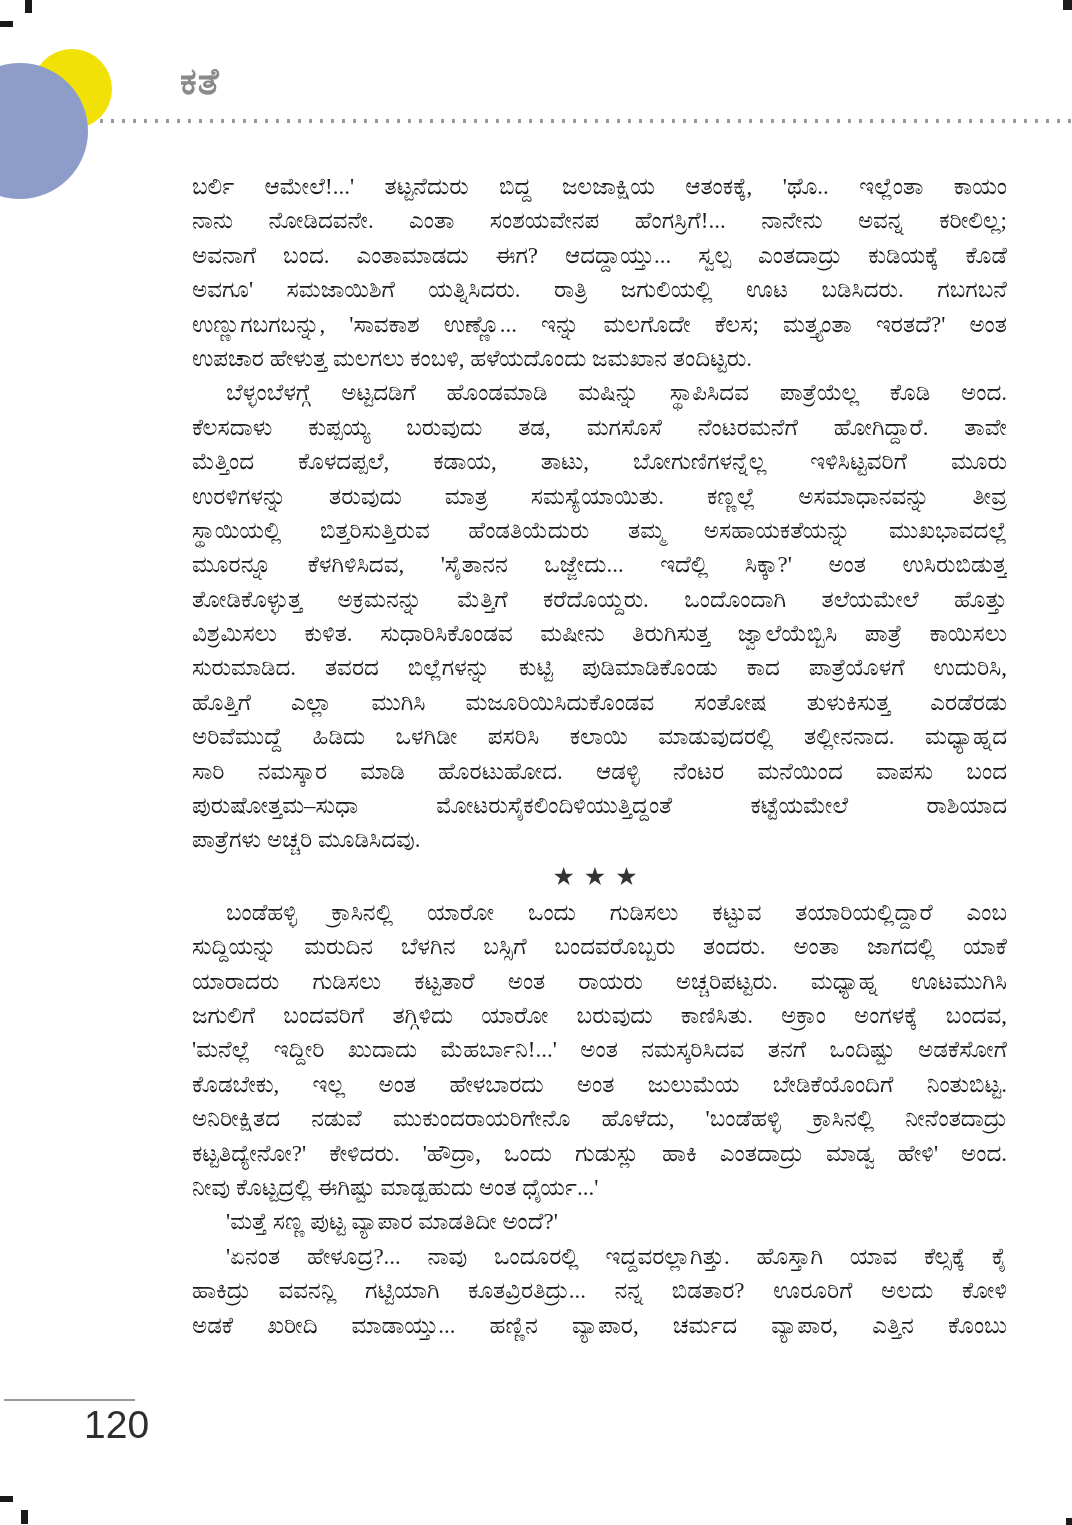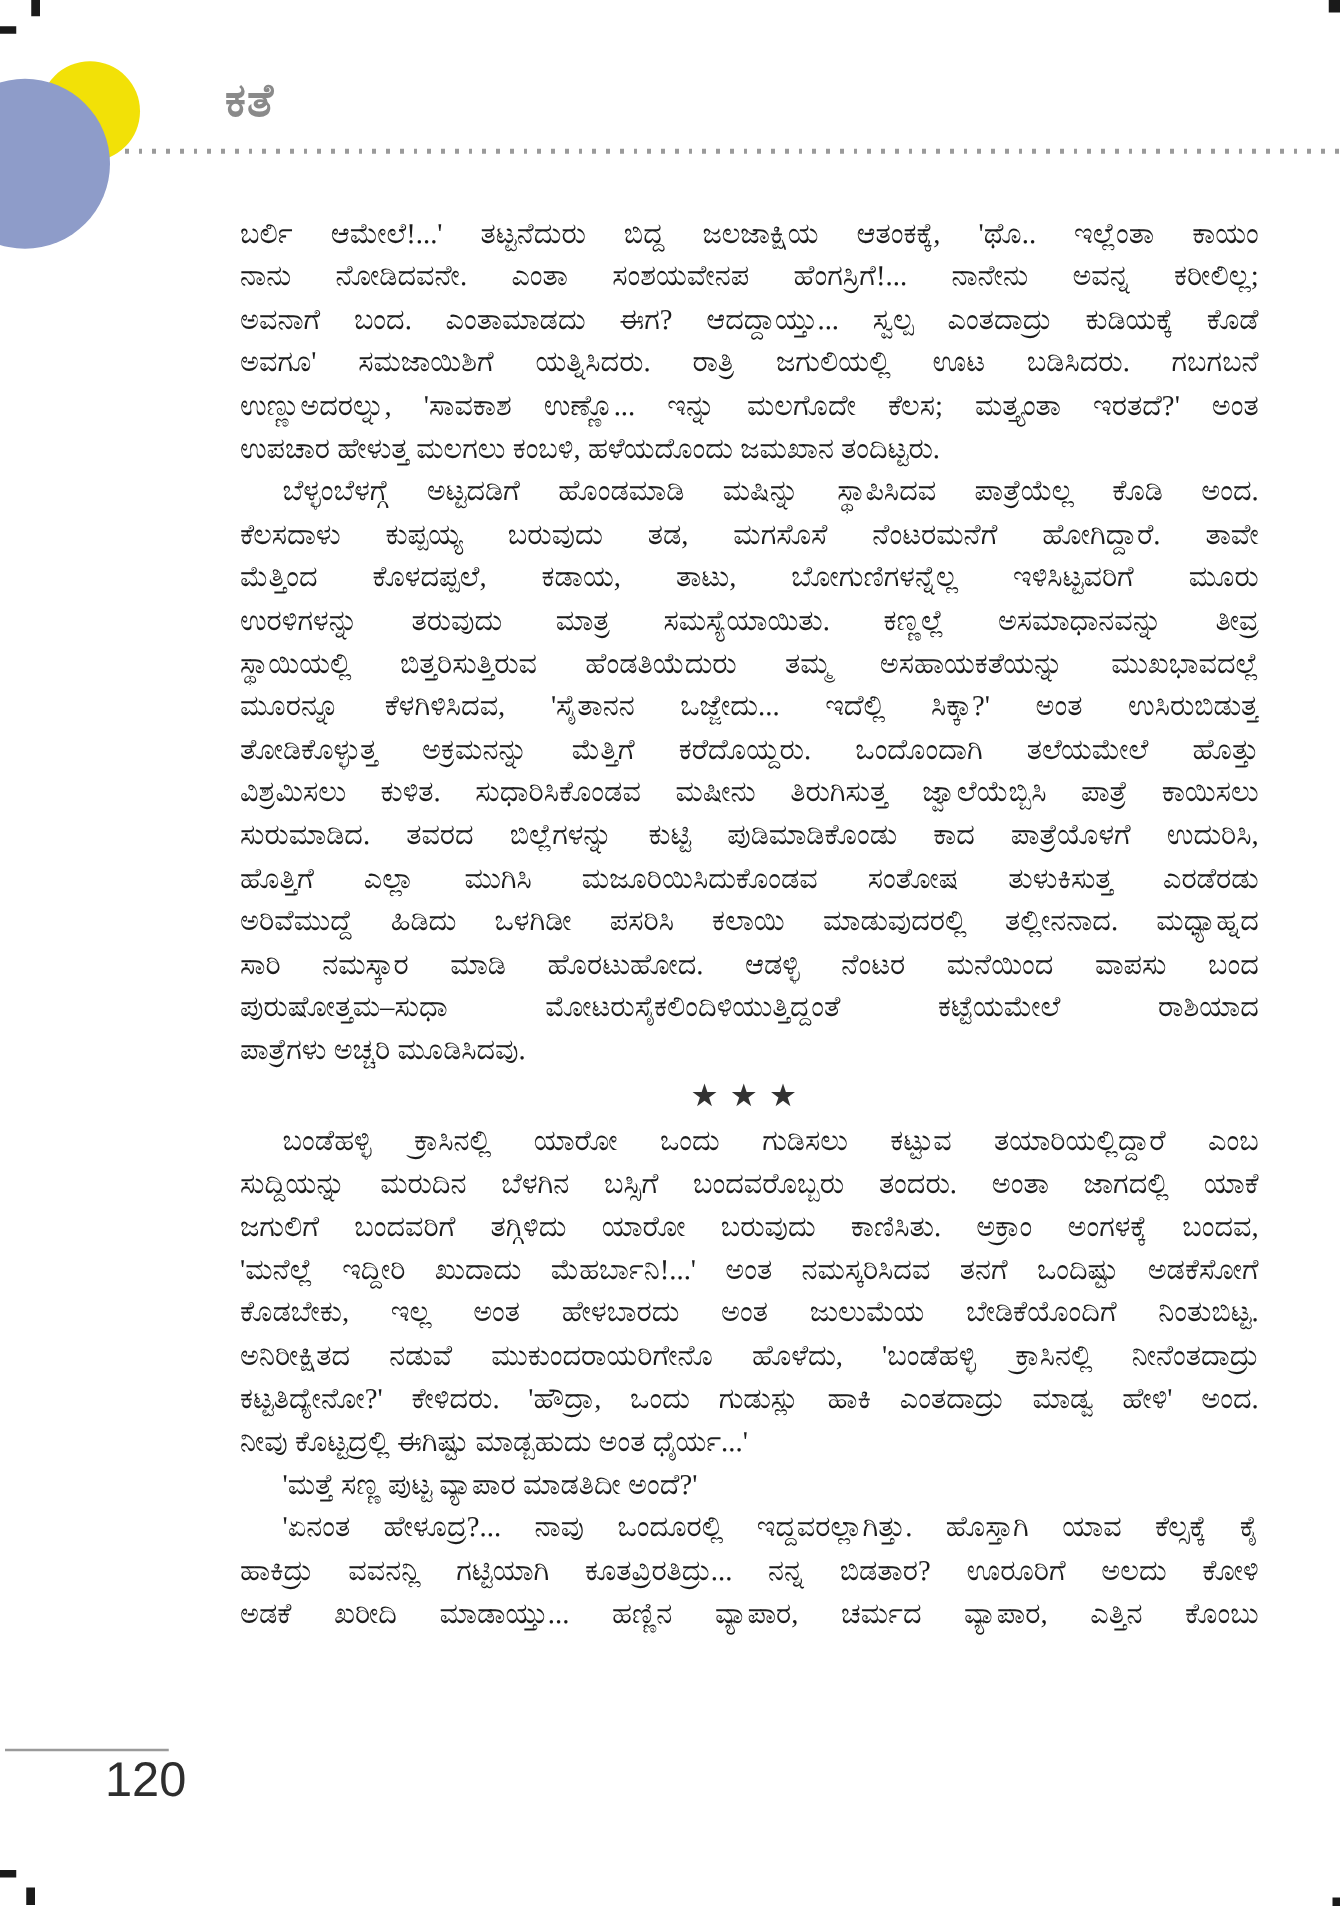--- a/index.html
+++ b/index.html
@@ -73,21 +73,21 @@
   <div class="circle circle-blue" style="background: rgb(142, 156, 201);"></div>
   <div class="kicker" style="color: rgb(138, 138, 138);">ಕತೆ</div>
   <div class="dotted-rule"></div>
 
   <div class="text-block" style="color: rgb(28, 28, 28);">
       <div>
         <span class="line">ಬರ್ಲಿ ಆಮೇಲೆ!...' ತಟ್ಟನೆದುರು ಬಿದ್ದ ಜಲಜಾಕ್ಷಿಯ ಆತಂಕಕ್ಕೆ, 'ಥೊ.. ಇಲ್ಲೆಂತಾ ಕಾಯಂ</span>
         <span class="line">ನಾನು ನೋಡಿದವನೇ. ಎಂತಾ ಸಂಶಯವೇನಪ ಹೆಂಗಸ್ರಿಗೆ!... ನಾನೇನು ಅವನ್ನ ಕರೀಲಿಲ್ಲ;</span>
         <span class="line">ಅವನಾಗೆ ಬಂದ. ಎಂತಾಮಾಡದು ಈಗ? ಆದದ್ದಾಯ್ತು... ಸ್ವಲ್ಪ ಎಂತದಾದ್ರು ಕುಡಿಯಕ್ಕೆ ಕೊಡೆ</span>
         <span class="line">ಅವಗೂ' ಸಮಜಾಯಿಶಿಗೆ ಯತ್ನಿಸಿದರು. ರಾತ್ರಿ ಜಗುಲಿಯಲ್ಲಿ ಊಟ ಬಡಿಸಿದರು. ಗಬಗಬನೆ</span>
-        <span class="line">ಉಣ್ಣುಅದರಲ್ನು, 'ಸಾವಕಾಶ ಉಣ್ಣೊ... ಇನ್ನು ಮಲಗೊದೇ ಕೆಲಸ; ಮತ್ತ್ಯಂತಾ ಇರತದೆ?' ಅಂತ</span>
+        <span class="line">ಉಣ್ಣುಗಬಗಬನ್ನು, 'ಸಾವಕಾಶ ಉಣ್ಣೊ... ಇನ್ನು ಮಲಗೊದೇ ಕೆಲಸ; ಮತ್ತ್ಯಂತಾ ಇರತದೆ?' ಅಂತ</span>
         <span class="line last-left">ಉಪಚಾರ ಹೇಳುತ್ತ ಮಲಗಲು ಕಂಬಳಿ, ಹಳೆಯದೊಂದು ಜಮಖಾನ ತಂದಿಟ್ಟರು.</span>
       </div>
       <div>
         <span class="line first-indent">ಬೆಳ್ಳಂಬೆಳಗ್ಗೆ ಅಟ್ಟದಡಿಗೆ ಹೊಂಡಮಾಡಿ ಮಷಿನ್ನು ಸ್ಥಾಪಿಸಿದವ ಪಾತ್ರೆಯೆಲ್ಲ ಕೊಡಿ ಅಂದ.</span>
         <span class="line">ಕೆಲಸದಾಳು ಕುಪ್ಪಯ್ಯ ಬರುವುದು ತಡ, ಮಗಸೊಸೆ ನೆಂಟರಮನೆಗೆ ಹೋಗಿದ್ದಾರೆ. ತಾವೇ</span>
         <span class="line">ಮೆತ್ತಿಂದ ಕೊಳದಪ್ಪಲೆ, ಕಡಾಯ, ತಾಟು, ಬೋಗುಣಿಗಳನ್ನೆಲ್ಲ ಇಳಿಸಿಟ್ಟವರಿಗೆ ಮೂರು</span>
         <span class="line">ಉರಳಿಗಳನ್ನು ತರುವುದು ಮಾತ್ರ ಸಮಸ್ಯೆಯಾಯಿತು. ಕಣ್ಣಲ್ಲೆ ಅಸಮಾಧಾನವನ್ನು ತೀವ್ರ</span>
         <span class="line">ಸ್ಥಾಯಿಯಲ್ಲಿ ಬಿತ್ತರಿಸುತ್ತಿರುವ ಹೆಂಡತಿಯೆದುರು ತಮ್ಮ ಅಸಹಾಯಕತೆಯನ್ನು ಮುಖಭಾವದಲ್ಲೆ</span>
         <span class="line">ಮೂರನ್ನೂ ಕೆಳಗಿಳಿಸಿದವ, 'ಸೈತಾನನ ಒಜ್ಜೇದು... ಇದೆಲ್ಲಿ ಸಿಕ್ಕಾ?' ಅಂತ ಉಸಿರುಬಿಡುತ್ತ</span>
         <span class="line">ತೋಡಿಕೊಳ್ಳುತ್ತ ಅಕ್ರಮನನ್ನು ಮೆತ್ತಿಗೆ ಕರೆದೊಯ್ದರು. ಒಂದೊಂದಾಗಿ ತಲೆಯಮೇಲೆ ಹೊತ್ತು</span>
@@ -96,20 +96,21 @@
         <span class="line">ಹೊತ್ತಿಗೆ ಎಲ್ಲಾ ಮುಗಿಸಿ ಮಜೂರಿಯಿಸಿದುಕೊಂಡವ ಸಂತೋಷ ತುಳುಕಿಸುತ್ತ ಎರಡೆರಡು</span>
         <span class="line">ಅರಿವೆಮುದ್ದೆ ಹಿಡಿದು ಒಳಗಿಡೀ ಪಸರಿಸಿ ಕಲಾಯಿ ಮಾಡುವುದರಲ್ಲಿ ತಲ್ಲೀನನಾದ. ಮಧ್ಯಾಹ್ನದ</span>
         <span class="line">ಸಾರಿ ನಮಸ್ಕಾರ ಮಾಡಿ ಹೊರಟುಹೋದ. ಆಡಳ್ಳಿ ನೆಂಟರ ಮನೆಯಿಂದ ವಾಪಸು ಬಂದ</span>
         <span class="line">ಪುರುಷೋತ್ತಮ–ಸುಧಾ ಮೋಟರುಸೈಕಲಿಂದಿಳಿಯುತ್ತಿದ್ದಂತೆ ಕಟ್ಟೆಯಮೇಲೆ ರಾಶಿಯಾದ</span>
         <span class="line last-left">ಪಾತ್ರೆಗಳು ಅಚ್ಚರಿ ಮೂಡಿಸಿದವು.</span>
       </div>
       <div class="separator">★★★</div>
       <div>
         <span class="line first-indent">ಬಂಡೆಹಳ್ಳಿ ಕ್ರಾಸಿನಲ್ಲಿ ಯಾರೋ ಒಂದು ಗುಡಿಸಲು ಕಟ್ಟುವ ತಯಾರಿಯಲ್ಲಿದ್ದಾರೆ ಎಂಬ</span>
         <span class="line">ಸುದ್ದಿಯನ್ನು ಮರುದಿನ ಬೆಳಗಿನ ಬಸ್ಸಿಗೆ ಬಂದವರೊಬ್ಬರು ತಂದರು. ಅಂತಾ ಜಾಗದಲ್ಲಿ ಯಾಕೆ</span>
+        <span class="line">ಯಾರಾದರು ಗುಡಿಸಲು ಕಟ್ಟತಾರೆ ಅಂತ ರಾಯರು ಅಚ್ಚರಿಪಟ್ಟರು. ಮಧ್ಯಾಹ್ನ ಊಟಮುಗಿಸಿ</span>
         <span class="line">ಜಗುಲಿಗೆ ಬಂದವರಿಗೆ ತಗ್ಗಿಳಿದು ಯಾರೋ ಬರುವುದು ಕಾಣಿಸಿತು. ಅಕ್ರಾಂ ಅಂಗಳಕ್ಕೆ ಬಂದವ,</span>
         <span class="line">'ಮನೆಲ್ಲೆ ಇದ್ದೀರಿ ಖುದಾದು ಮೆಹರ್ಬಾನಿ!...' ಅಂತ ನಮಸ್ಕರಿಸಿದವ ತನಗೆ ಒಂದಿಷ್ಟು ಅಡಕೆಸೋಗೆ</span>
         <span class="line">ಕೊಡಬೇಕು, ಇಲ್ಲ ಅಂತ ಹೇಳಬಾರದು ಅಂತ ಜುಲುಮೆಯ ಬೇಡಿಕೆಯೊಂದಿಗೆ ನಿಂತುಬಿಟ್ಟ.</span>
         <span class="line">ಅನಿರೀಕ್ಷಿತದ ನಡುವೆ ಮುಕುಂದರಾಯರಿಗೇನೊ ಹೊಳೆದು, 'ಬಂಡೆಹಳ್ಳಿ ಕ್ರಾಸಿನಲ್ಲಿ ನೀನೆಂತದಾದ್ರು</span>
         <span class="line">ಕಟ್ಟತಿದ್ಯೇನೋ?' ಕೇಳಿದರು. 'ಹೌದ್ರಾ, ಒಂದು ಗುಡುಸ್ಲು ಹಾಕಿ ಎಂತದಾದ್ರು ಮಾಡ್ವ ಹೇಳಿ' ಅಂದ.</span>
         <span class="line last-left">ನೀವು ಕೊಟ್ಟದ್ರಲ್ಲಿ ಈಗಿಷ್ಟು ಮಾಡ್ಬಹುದು ಅಂತ ಧೈರ್ಯ...'</span>
       </div>
       <div>
         <span class="line first-indent last-left">'ಮತ್ತೆ ಸಣ್ಣ ಪುಟ್ಟ ವ್ಯಾಪಾರ ಮಾಡತಿದೀ ಅಂದೆ?'</span>
       </div>

